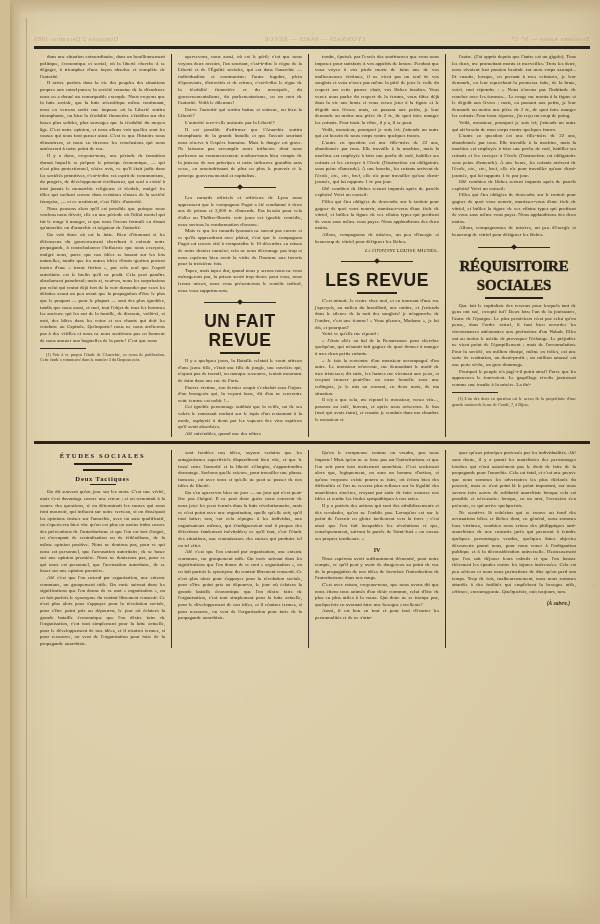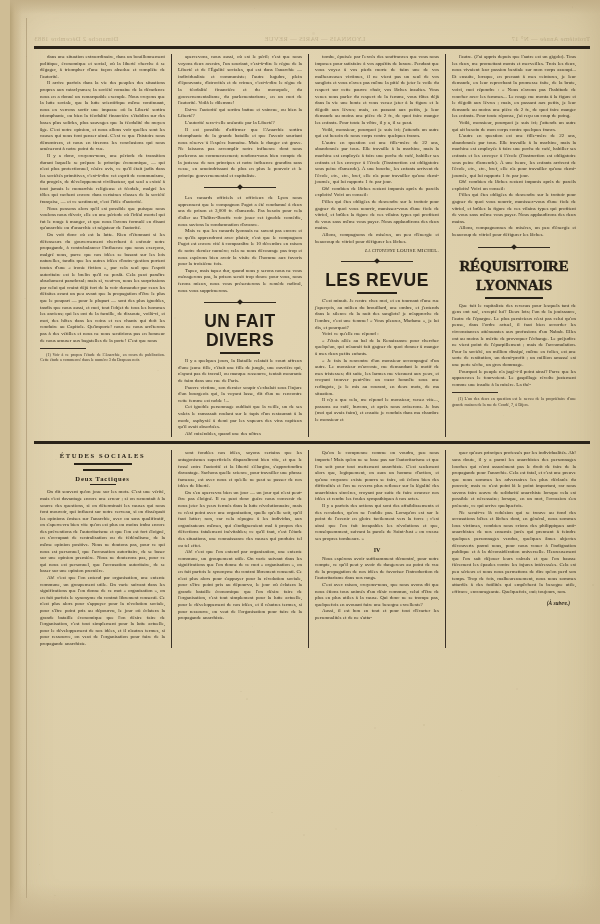--- a/index.html
+++ b/index.html
@@ -179,21 +179,21 @@
           <div class="col-inner">
             <p class="t">apercevons, nous aussi, où est le péril; c'est que nous voyons deux avenirs, l'un souriant, c'est-à-dire le règne de la Liberté et de l'Égalité sociales, qui est dans l'anarchie — individualiste et communiste; l'autre lugubre, plein d'épouvante, d'atrocités et de crimes, c'est-à-dire le règne de la féodalité financière et du monopole, du gouvernementalisme, du parlementarisme, en un mot de l'autorité. Voilà le dilemme!</p>
             <p class="t">Est-ce l'autorité qui sortira battue et vaincue, ou bien la Liberté?</p>
             <p class="t">L'autorité sera-t-elle anéantie par la Liberté?</p>
             <p class="t">Il est possible d'affirmer que l'Anarchie sortira triomphante de la grande bataille et que l'avenir souriant nous réserve à l'espèce humaine. Mais le danger est grave. Ne laissons pas accomplir notre influence dont nous parlerons au commencement; rendons-nous bien compte de la justesse de nos principes et notre influence grandira sans cesse, en amoindrissant de plus en plus le pouvoir et le principe gouvernemental et capitaliste.</p>
             <div class="orn short"></div>
             <p class="t">Les canards officiels et officieux de Lyon nous apprennent que le compagnon Pagot a été condamné à deux ans de prison et 3,000 fr. d'amende. Pas besoin pour cela d'aller au Théâtre-Bouffe voir jouer cet ignoble comédie, nous savions la condamnation d'avance.</p>
             <p class="t">Mais ce que les canards lyonnais ne savent pas encore et ce qu'ils apprendront avec plaisir, c'est que le compagnon Pagot est encore cité à comparaître le 10 décembre en raison de notre dernier numéro; cela ne nous décourage pas trop et nous espérons bien avoir la visite de l'homme aux favoris pour la troisième fois.</p>
             <p class="t">Tapez, mais tapez dur, quand nous y serons nous ne vous ménagerons pas, la prison serait trop douce pour vous, nous ferons mieux, nous vous présenterons le remède radical, nous vous supprimerons.</p>
             <div class="orn short"></div>
-            <h1 class="head">UN FAIT DIVERS</h1>
+            <h1 class="head">UN FAIT REVUE</h1>
             <div class="underbar"></div>
             <p class="t">Il y a quelques jours, la Bataille relatait le court affreux d'une jeune fille, c'était une fille de jungle, une ouvrière qui, n'ayant pas de travail, ou manque ressource, tentait mourante de faim dans une rue de Paris.</p>
             <p class="t">Pauvre victime, son dernier soupir s'exhalait sous l'injure d'un bourgeois qui, la voyant lasse, dit d'un ne rencontre cette femme est noble !...</p>
             <p class="t">Cet ignoble personnage oubliait que la veille, un de ses valets le ramassait roulant sur le tapis d'un restaurant à la mode, asphyxié à demi par les vapeurs des vins capiteux qu'il avait absorbées.</p>
             <p class="t">Ah! misérables, quand une des nôtres</p>
           </div>
         </div>
         <div class="col">
           <div class="col-inner">
             <p class="t">tombe, épuisée par l'excès des souffrances que vous nous imposez pour satisfaire à vos appétits de luxure. Pendant que vous voyez à vos pieds morte de faim une de vos malheureuses victimes, il ne vient pas un seul de vos sanglots et vous n'avez pas même la pitié de jeter le voile du respect sur cette pauvre chair, vos lâches insultes. Vous venez nous parler du respect de la femme, vous fûtes déjà dans la vie une honte et vous venez jeter à la figure et le dégoût aux lèvres; mais, en passant aux petits, je leur demande au moins une pièce de 2 fr., de quoi faire manger les enfants. Pour toute la vôtre, il y a, il se peut.</p>
@@ -215,21 +215,21 @@
         </div>
         <div class="col">
           <div class="col-inner">
             <p class="t">l'autre. (J'ai appris depuis que l'autre est un gigolo). Tous les deux, me promettant monts et merveilles. Trois les deux, nous vivaient leur passion bestiale sur mon corps assoupi... Et ensuite, lorsque, en prenant à mes ceintures, je leur demande, en leur reprochant la promesse faite, de la brute, voici, moi répondre : « Nous n'avons pas l'habitude de coucher avec les femmes... Le rouge me monta à la figure et le dégoût aux lèvres ; mais, en passant aux petits, je leur demande au moins une pièce de 2 fr., de quoi faire manger les enfants. Pour toute réponse, j'ai reçu un coup de poing.</p>
             <p class="t">Voilà, monsieur, pourquoi je suis ici; j'attends un autre qui ait besoin de mon corps contre quelques francs.</p>
             <p class="t">L'autre en question est une fille-mère de 22 ans, abandonnée par tous. Elle travaille à la machine, mais la machine est employée à faire une poche de café, habiller ses enfants et les envoyer à l'école (l'instruction est obligatoire sous peine d'amende). À une heure, les enfants arrivent de l'école, etc., etc., bref, elle n'a pour travailler qu'une demi-journée, qui lui rapporte 1 fr. par jour.</p>
             <p class="t">Oh! combien de lâches restent impunis après de pareils exploits! Voici un conseil:</p>
             <p class="t">Filles qui êtes obligées de descendre sur le trottoir pour gagner de quoi vous nourrir, munissez-vous d'une fiole de vitriol, et brûlez la figure de ces vilains types qui profitent de vous sans même vous payer. Nous applaudirons des deux mains.</p>
             <p class="t">Allons, compagnonnes de misères, un peu d'énergie et beaucoup de vitriol pour défigurer les lâches.</p>
             <div class="orn short"></div>
-            <h1 class="head cond">RÉQUISITOIRE LYONNAIS</h1>
+            <h1 class="head cond">RÉQUISITOIRE SOCIALES</h1>
             <div class="underbar w"></div>
             <p class="t">Que fait le capitaliste des revenus pour lesquels tant de gens ont sué, excepté lui? Deux lots; l'un de la jouissance, l'autre de l'épargne. Le plus pernicieux n'est pas celui qu'on pense, dans l'ordre actuel, il faut bien accorder les circonstances atténuantes aux profusions d'un Nabab. Elles ont au moins le mérite de provoquer l'échange. Le préjudice ne vient point de l'éparpillement ; mais de l'accumulation. Pour la société, un million dissipé, même en folies, est une sorte de restitution, un demi-profit ; un million amassé est une perte sèche, un gros dommage.</p>
             <p class="t">Pourquoi le peuple n'a jugé-t-il point ainsi? Parce que les apparences le fourvoient. Le gaspillage révolte justement comme une insulte à la misère. La thé-</p>
             <div class="fnrule"></div>
             <p class="fn">(1) L'un des deux en question est le neveu de la propriétaire d'une grande maison de la rue de Condé, 7, à Dijon.</p>
           </div>
         </div>
       </div>
     <div class="rule-heavy b"></div>
     <div class="band" id="lower-band">

